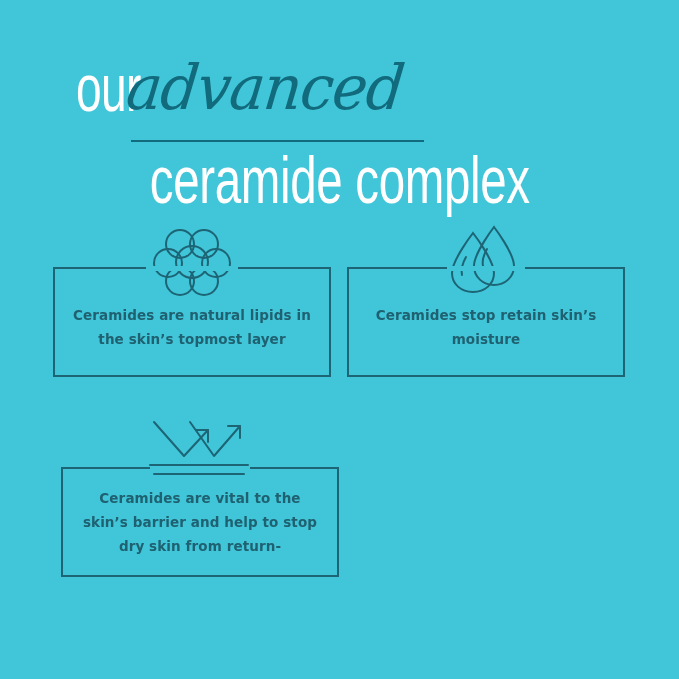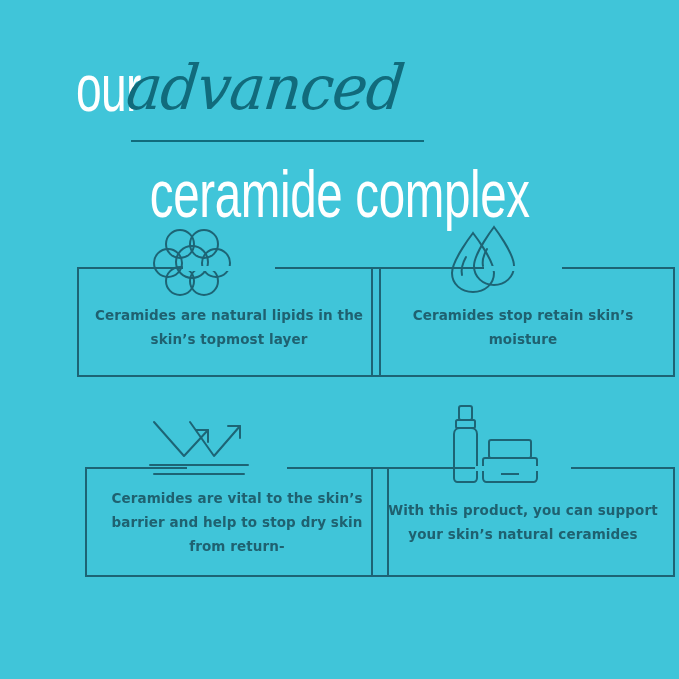--- a/index.html
+++ b/index.html
@@ -68,21 +68,21 @@
   }
   .advanced-underline {
     position: absolute;
     left: 4px;
     bottom: -2px;
     width: 293px;
     height: 2px;
     background: #116b7c;
   }
   .line2 {
-    margin-top: 34px;
+    margin-top: 20px;
     white-space: nowrap;
     text-align: center;
   }
   .word-ceramide {
     display: inline-block;
     font-family: "Liberation Sans Narrow", "Liberation Sans", sans-serif;
     font-size: 66px;
     font-weight: 400;
     color: #ffffff;
     letter-spacing: -0.5px;
@@ -108,25 +108,24 @@
   }
   .card {
     position: relative;
     width: 278px;
     box-sizing: border-box;
   }
   .card-box {
     position: relative;
     border: 2px solid #1d6475;
     box-sizing: border-box;
-    width: 304px;
+    width: 278px;
     display: flex;
     align-items: center;
     justify-content: flex-start;
-    margin-left: 24px;
   }
   .card.h1 .card-box { height: 110px; }
   .card.h2 .card-box { height: 110px; }
   .card-text {
     font-family: "DejaVu Sans", "Liberation Sans", sans-serif;
     font-size: 13.5px;
     font-weight: bold;
     color: #1f6170;
     line-height: 24px;
     text-align: center;
@@ -221,32 +220,15 @@
             <path d="M6 48 L104 48"></path>
             <path d="M10 57 L100 57"></path>
           </svg>
         </div>
         <div class="card-box">
           <div class="notch" style="width:100px;"></div>
           <div class="card-text pad-lo">Ceramides are vital to the skin’s barrier and help to stop dry skin from return-</div>
         </div>
       </div>
 
-      <div class="card h2">
-        <div class="icon" style="top:-63px;">
-          <svg width="106" height="80" viewBox="0 0 106 80" fill="none" stroke="#1d6475" stroke-width="2" stroke-linejoin="round">
-            <rect x="26" y="2" width="13" height="14" rx="2"></rect>
-            <rect x="23" y="16" width="19" height="8" rx="1.5"></rect>
-            <path d="M21 30 C21 26 24 24 27 24 L38 24 C41 24 44 26 44 30 L44 74 C44 76 42.5 78 40.5 78 L24.5 78 C22.5 78 21 76 21 74 Z"></path>
-            <rect x="56" y="36" width="42" height="18" rx="2"></rect>
-            <path d="M52 54 L102 54 C103 54 104 55 104 56 L104 74 C104 76 102.5 78 100.5 78 L53.5 78 C51.5 78 50 76 50 74 L50 56 C50 55 51 54 52 54 Z"></path>
-            <path d="M66 64 L88 64"></path>
-            <path d="M68 70 L86 70"></path>
-          </svg>
-        </div>
-        <div class="card-box">
-          <div class="notch" style="width:96px;"></div>
-          <div class="card-text pad-lo">With this product, you can support your skin’s natural ceramides</div>
-        </div>
-      </div>
     </div>
   </div>
 </div>
 
 </body></html>

